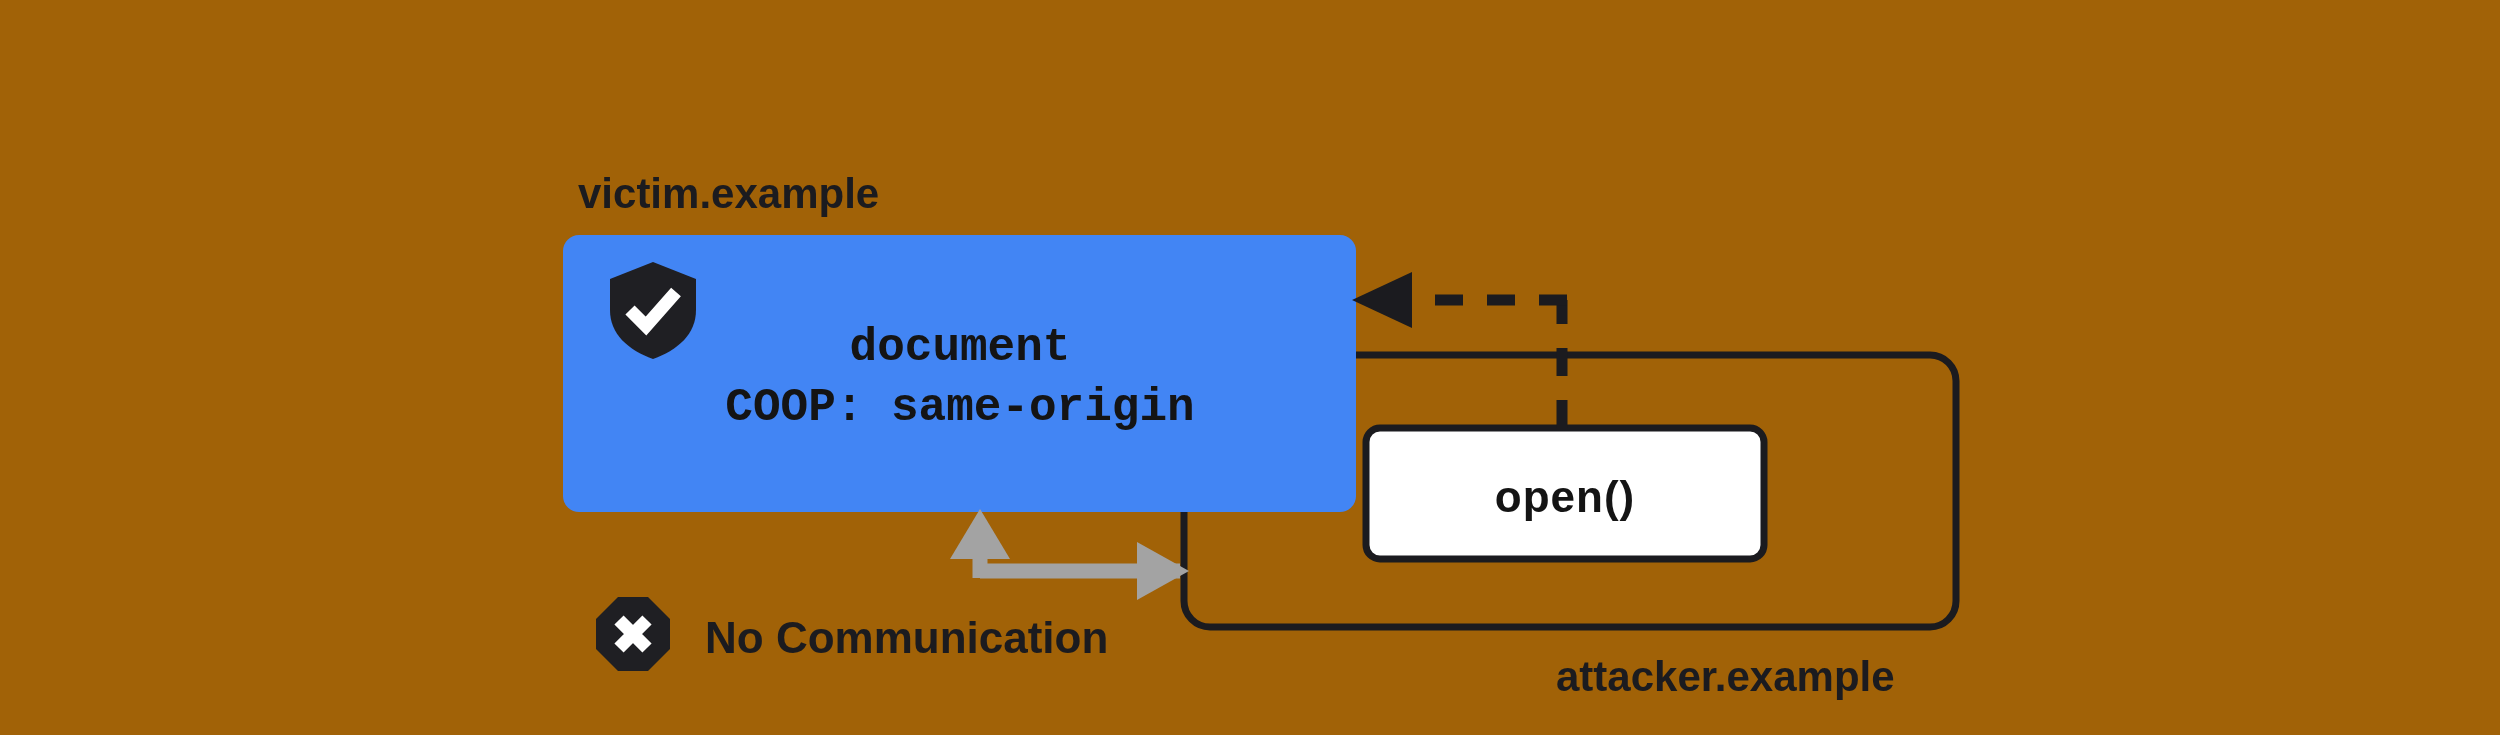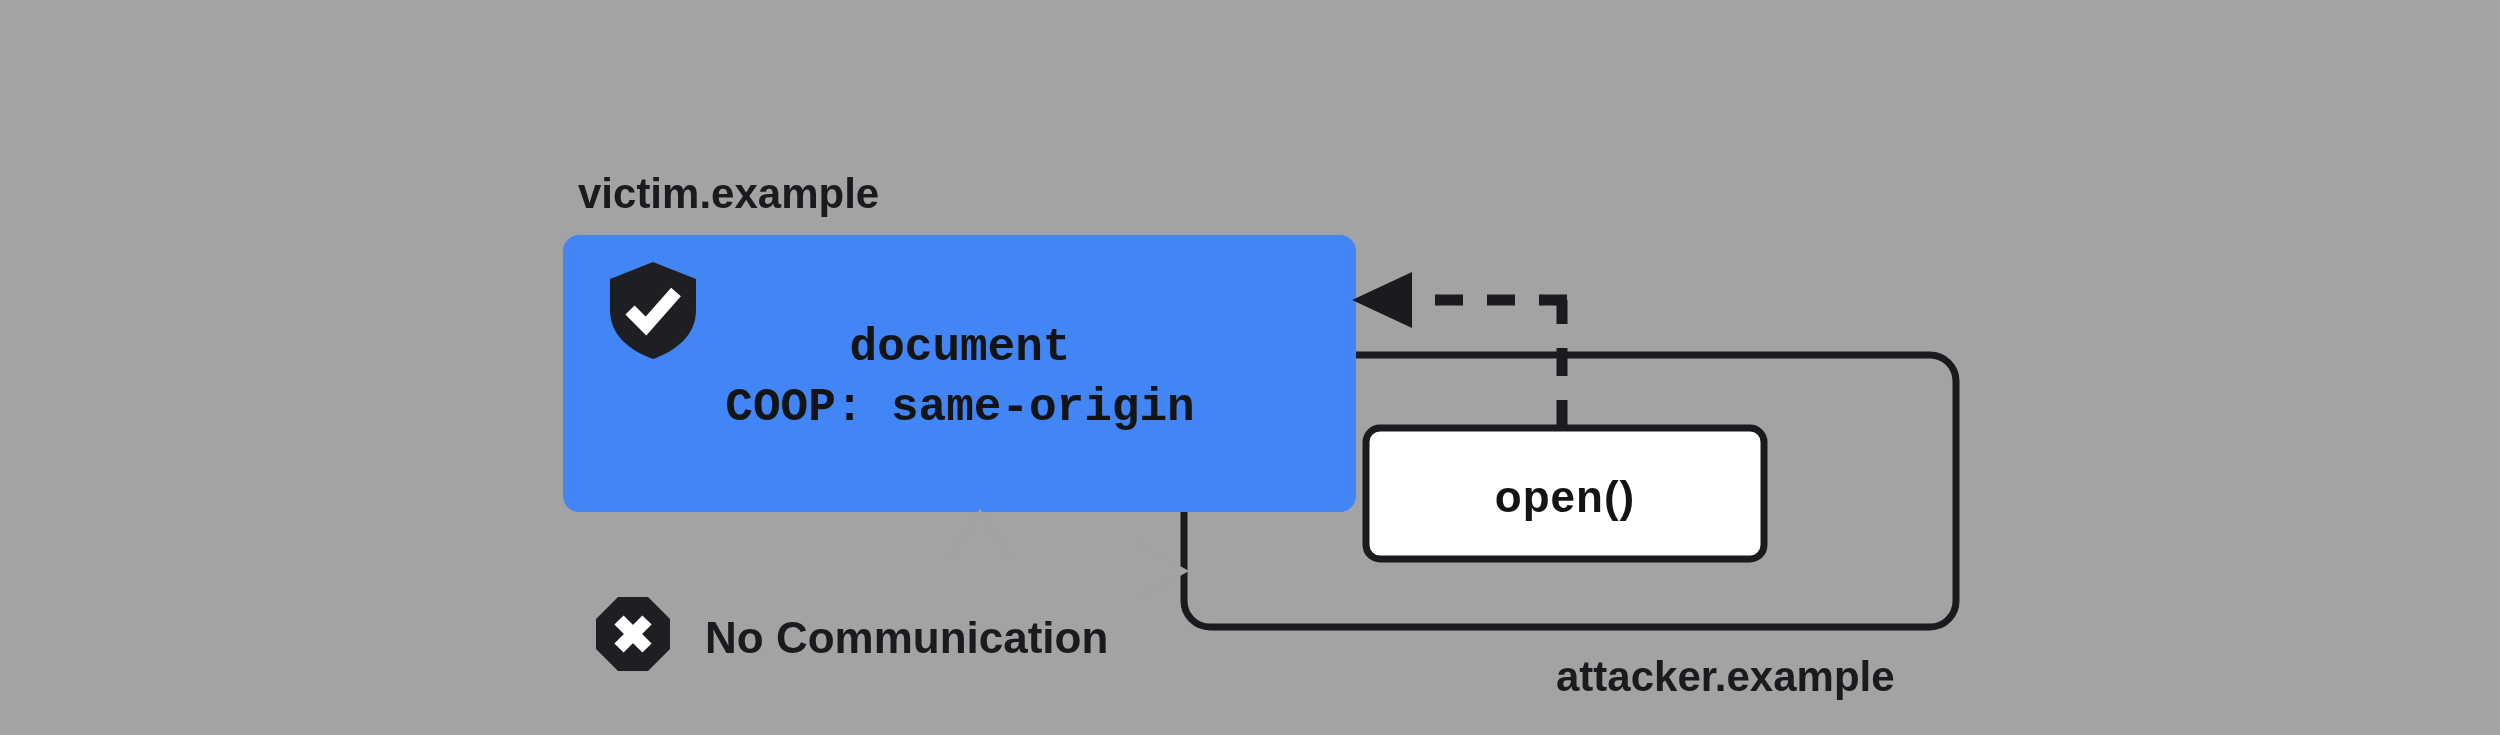--- a/index.html
+++ b/index.html
@@ -8,21 +8,21 @@
     background: #ffffff;
   }
   body {
     font-family: "Liberation Sans", sans-serif;
     -webkit-font-smoothing: antialiased;
   }
   #stage {
     position: relative;
     width: 2500px;
     height: 735px;
-    background: #a3a3a3;
+    background: #a16207;
     overflow: hidden;
   }
   #diagram-svg {
     position: absolute;
     left: 0;
     top: 0;
     width: 2500px;
     height: 735px;
   }
   .label-text {

